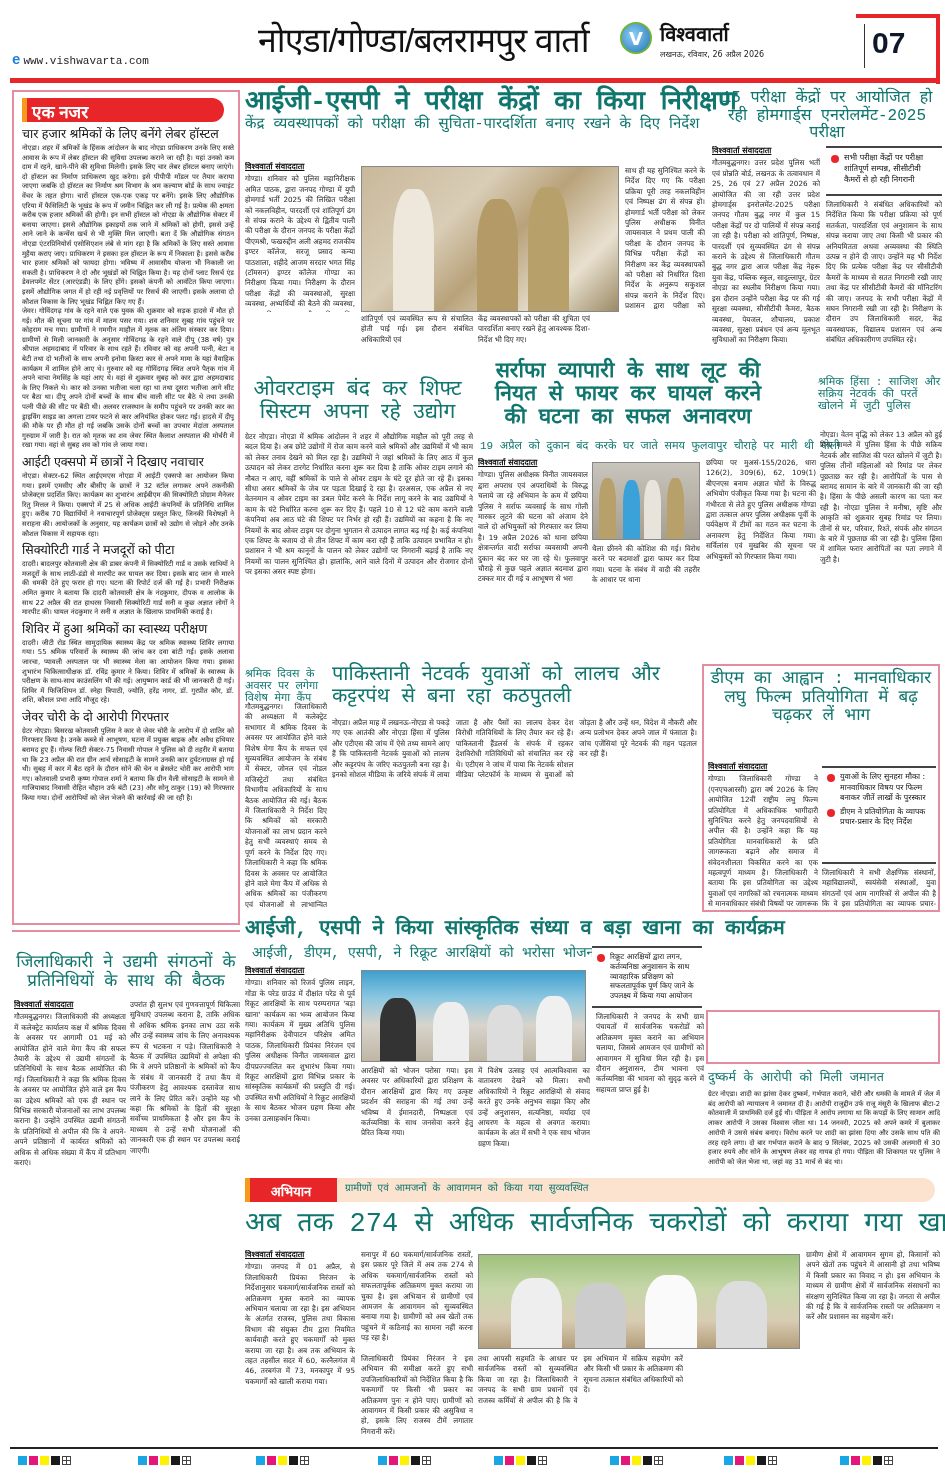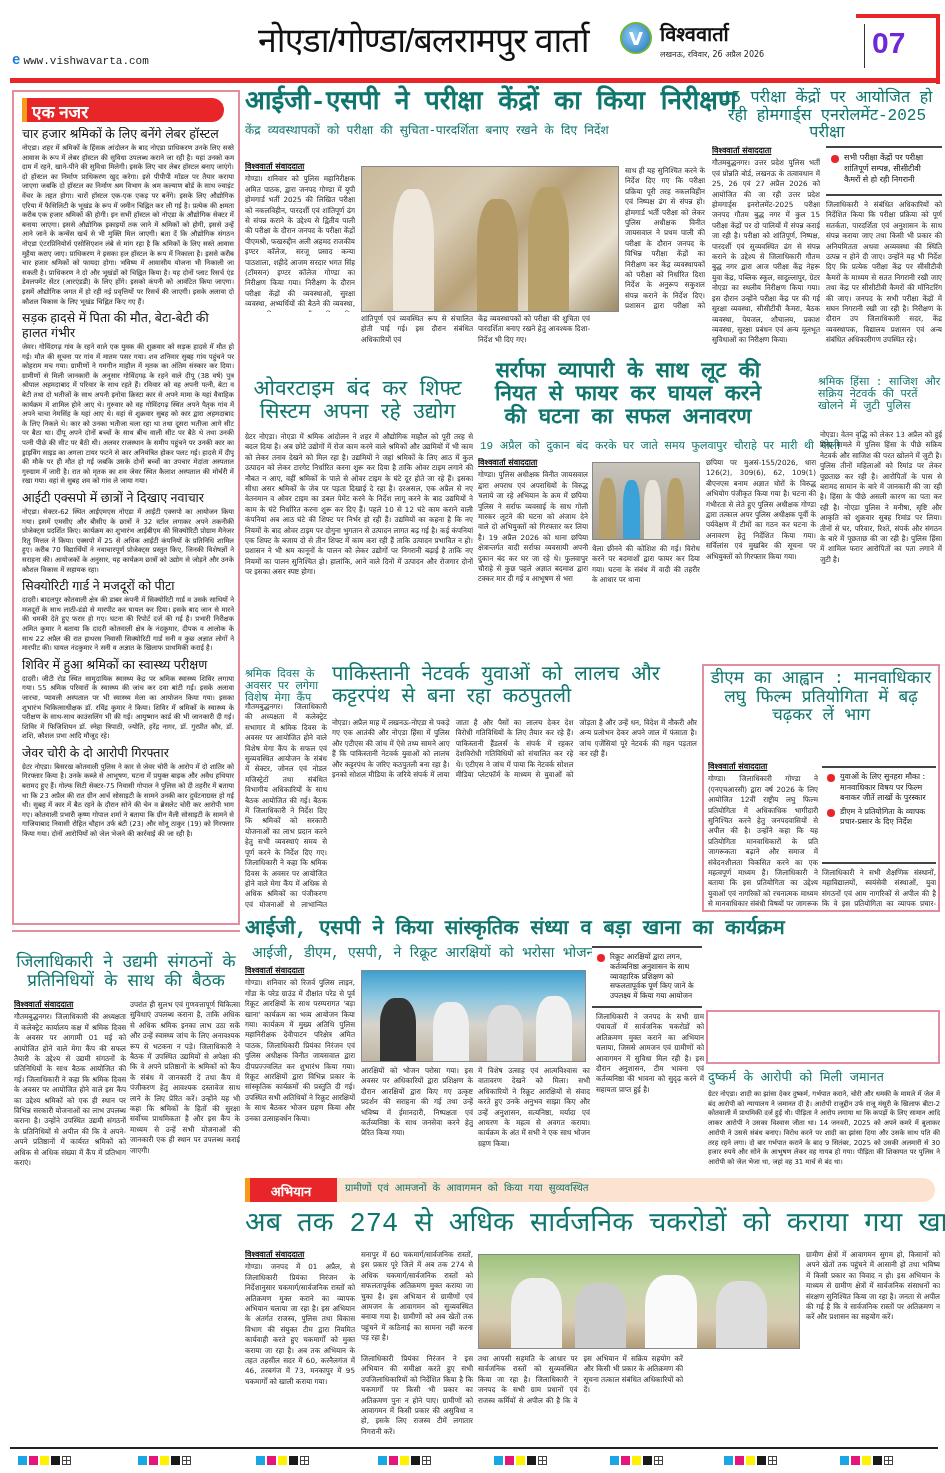--- a/index.html
+++ b/index.html
@@ -4,21 +4,21 @@
 <style>
 *{box-sizing:border-box;margin:0;padding:0}
 body{width:945px;height:1473px;background:#fff;font-family:"DejaVu Sans","Liberation Sans",sans-serif;color:#111;position:relative;overflow:hidden}
 .abs{position:absolute}
 .hdr-url{left:12px;top:52px;font-size:11px;color:#222;font-family:Liberation Mono, monospace}
 .hdr-url .e{color:#1e7fd6;font-weight:bold;font-size:14px;margin-right:3px}
 .hdr-title{left:258px;top:16px;font-size:34px;font-family:"Liberation Sans",sans-serif;color:#111;letter-spacing:-1px}
 .hdr-logo{left:620px;top:22px;width:32px;height:32px;border-radius:50%;background:radial-gradient(circle at 40% 40%,#8fd0f5,#1f72b8);display:flex;align-items:center;justify-content:center;color:#fff;font-weight:bold;font-size:18px;border:2px solid #6fb33a}
 .hdr-brand{left:660px;top:20px;font-size:20px;font-weight:bold;color:#111}
 .hdr-date{left:660px;top:48px;font-size:8px;color:#222}
-.hdr-page{left:872px;top:26px;font-size:30px;font-weight:bold;color:#6d28d9;font-family:"Liberation Sans",sans-serif}
+.hdr-page{left:872px;top:26px;font-size:30px;font-weight:bold;color:#0f172a;font-family:"Liberation Sans",sans-serif}
 .hdr-pagebox{left:856px;top:14px;width:84px;height:70px;border-top:4px solid #e8262a;border-right:4px solid #e8262a}
 .hdr-pagesep{left:864px;top:24px;width:1px;height:44px;background:#333}
 .hdr-rule{left:10px;top:78px;width:926px;height:5px;background:#e8262a}
 .col{position:absolute;font-size:7.2px;line-height:10.4px;color:#222;text-align:justify;overflow:hidden;font-family:"DejaVu Sans",sans-serif}
 .hl{position:absolute;color:#0f766e;font-family:Liberation Mono, monospace;line-height:1.1}
 .pink-box{position:absolute;border:2px solid #e48ca0}
 .tag{position:absolute;background:#e8262a;color:#fff;font-weight:bold;font-family:"Liberation Sans",sans-serif;border-radius:3px 12px 12px 3px;padding:2px 10px;font-size:17px}
 .tag:before{content:"";position:absolute;left:0;top:0;bottom:0;width:5px;background:#f59a1b}
 .byline{font-weight:bold;font-size:8px;text-decoration:underline;color:#111;margin-bottom:2px}
 .photo{position:absolute;background:linear-gradient(135deg,#c9b89a 0%,#d9cdb6 35%,#b8a27a 55%,#e8e0cf 80%,#9c8a66 100%);border:1px solid #888}
@@ -44,34 +44,33 @@
 <div class="abs hdr-pagebox"></div>
 <div class="abs hdr-pagesep"></div>
 <div class="abs hdr-page">07</div>
 <div class="abs hdr-rule"></div>
 
 <div class="pink-box" style="left:12px;top:90px;width:228px;height:835px"></div>
 <div class="tag" style="left:22px;top:98px;width:202px;height:24px">एक नजर</div>
 <div id="eknazar" class="col" style="left:22px;top:127px;width:212px;height:795px;font-size:6.9px;line-height:9.6px">
     <div style="font-family: &quot;Liberation Sans&quot;, sans-serif; font-size: 12.5px; line-height: 15px; color: rgb(17, 17, 17); margin: 0px 0px 2px; text-align: left;">चार हजार श्रमिकों के लिए बनेंगे लेबर हॉस्टल</div>
     <div>नोएडा। शहर में श्रमिकों के हिंसक आंदोलन के बाद नोएडा प्राधिकरण उनके लिए सस्ते आवास के रूप में लेबर हॉस्टल की सुविधा उपलब्ध कराने जा रही है। यहां उनको कम दाम में रहने, खाने-पीने की सुविधा मिलेगी। इसके लिए चार लेबर हॉस्टल बनाए जाएंगे। दो हॉस्टल का निर्माण प्राधिकरण खुद करेगा। इसे पीपीपी मॉडल पर तैयार कराया जाएगा जबकि दो हॉस्टल का निर्माण श्रम विभाग के श्रम कल्याण बोर्ड के साथ ज्वाइंट वेंचर के तहत होगा। चारों हॉस्टल एक-एक एकड़ पर बनेंगे। इसके लिए औद्योगिक एरिया में फैसिलिटी के भूखंड के रूप में जमीन चिह्नित कर ली गई है। प्रत्येक की क्षमता करीब एक हजार श्रमिकों की होगी। इन सभी हॉस्टल को नोएडा के औद्योगिक सेक्टर में बनाया जाएगा। इससे औद्योगिक इकाइयों तक जाने में श्रमिकों को होगी, इससे उन्हें आने जाने के कन्वेंस खर्च से भी मुक्ति मिल जाएगी। बता दें कि औद्योगिक संगठन नोएडा एंटरप्रिनियोर्स एसोसिएशन लंबे से मांग रहा है कि श्रमिकों के लिए सस्ते आवास मुहैया कराए जाए। प्राधिकरण ने इसका हल हॉस्टल के रूप में निकाला है। इससे करीब चार हजार श्रमिकों को फायदा होगा। भविष्य में आवासीय योजना भी निकाली जा सकती है। प्राधिकरण ने दो और भूखंडों को चिह्नित किया है। यह दोनों प्लाट रिसर्च एंड डेवलपमेंट सेंटर (आरएंडडी) के लिए होंगे। इसको कंपनी को आवंटित किया जाएगा। इसमें औद्योगिक जगत में हो रही नई प्रवृत्तियों पर रिसर्च की जाएगी। इसके अलावा दो कौशल विकास के लिए भूखंड चिह्नित किए गए हैं।</div>
-    <div style="font-family: &quot;Liberation Sans&quot;, sans-serif; font-size: 12.5px; line-height: 15px; color: rgb(17, 17, 17); margin: 4px 0px 2px; text-align: left;">सड़क हादसे में पिता की मौत, बेटा-बेटी की हालत गंभीर</div>
     <div>जेवर। गोविंदगढ़ गांव के रहने वाले एक युवक की शुक्रवार को सड़क हादसे में मौत हो गई। मौत की सूचना पर गांव में मातम पसर गया। शव शनिवार सुबह गांव पहुंचने पर कोहराम मच गया। ग्रामीणों ने गमगीन माहौल में मृतक का अंतिम संस्कार कर दिया। ग्रामीणों से मिली जानकारी के अनुसार गोविंदगढ़ के रहने वाले दीपू (38 वर्ष) पुत्र श्रीपाल अहमदाबाद में परिवार के साथ रहते हैं। रविवार को वह अपनी पत्नी, बेटा व बेटी तथा दो भतीजों के साथ अपनी इनोवा क्रिस्टा कार से अपने मामा के यहां वैवाहिक कार्यक्रम में शामिल होने आए थे। गुरुवार को वह गोविंदगढ़ स्थित अपने पैतृक गांव में अपने चाचा नेमसिंह के यहां आए थे। वहां से शुक्रवार सुबह को कार द्वारा अहमदाबाद के लिए निकले थे। कार को उनका भतीजा चला रहा था तथा दूसरा भतीजा आगे सीट पर बैठा था। दीपू अपने दोनों बच्चों के साथ बीच वाली सीट पर बैठे थे तथा उनकी पत्नी पीछे की सीट पर बैठी थी। अलवर राजस्थान के समीप पहुंचने पर उनकी कार का ड्राइविंग साइड का अगला टायर फटने से कार अनियंत्रित होकर पलट गई। हादसे में दीपू की मौके पर ही मौत हो गई जबकि उसके दोनों बच्चों का उपचार मेदांता अस्पताल गुरुग्राम में जारी है। रात को मृतक का शव जेवर स्थित कैलाश अस्पताल की मोर्चरी में रखा गया। वहां से सुबह शव को गांव ले जाया गया।</div>
     <div style="font-family: &quot;Liberation Sans&quot;, sans-serif; font-size: 12.5px; line-height: 15px; color: rgb(17, 17, 17); margin: 4px 0px 2px; text-align: left;">आईटी एक्सपो में छात्रों ने दिखाए नवाचार</div>
     <div>नोएडा। सेक्टर-62 स्थित आईएमएस नोएडा में आईटी एक्सपो का आयोजन किया गया। इसमें एमसीए और बीसीए के छात्रों ने 32 स्टॉल लगाकर अपने तकनीकी प्रोजेक्ट्स प्रदर्शित किए। कार्यक्रम का शुभारंभ आईबीएम की सिक्योरिटी प्रोग्राम मैनेजर रितु मित्तल ने किया। एक्सपो में 25 से अधिक आईटी कंपनियों के प्रतिनिधि शामिल हुए। करीब 70 विद्यार्थियों ने नवाचारपूर्ण प्रोजेक्ट्स प्रस्तुत किए, जिनकी विशेषज्ञों ने सराहना की। आयोजकों के अनुसार, यह कार्यक्रम छात्रों को उद्योग से जोड़ने और उनके कौशल विकास में सहायक रहा।</div>
     <div style="font-family: &quot;Liberation Sans&quot;, sans-serif; font-size: 12.5px; line-height: 15px; color: rgb(17, 17, 17); margin: 4px 0px 2px; text-align: left;">सिक्योरिटी गार्ड ने मजदूरों को पीटा</div>
     <div>दादरी। बादलपुर कोतवाली क्षेत्र की डाबर कंपनी में सिक्योरिटी गार्ड व उसके साथियों ने मजदूरों के साथ लाठी-डंडो से मारपीट कर घायल कर दिया। इसके बाद जान से मारने की धमकी देते हुए फरार हो गए। घटना की रिपोर्ट दर्ज की गई है। प्रभारी निरीक्षक अमित कुमार ने बताया कि दादरी कोतवाली क्षेत्र के नंदकुमार, दीपक व आलोक के साथ 22 अप्रैल की रात हाथरस निवासी सिक्योरिटी गार्ड सनी व कुछ अज्ञात लोगों ने मारपीट की। घायल नंदकुमार ने सनी व अज्ञात के खिलाफ प्राथमिकी कराई है।</div>
     <div style="font-family: &quot;Liberation Sans&quot;, sans-serif; font-size: 12.5px; line-height: 15px; color: rgb(17, 17, 17); margin: 4px 0px 2px; text-align: left;">शिविर में हुआ श्रमिकों का स्वास्थ्य परीक्षण</div>
     <div>दादरी। जीटी रोड स्थित सामुदायिक स्वास्थ्य केंद्र पर श्रमिक स्वास्थ्य शिविर लगाया गया। 55 श्रमिक परिवारों के स्वास्थ्य की जांच कर दवा बांटी गई। इसके अलावा जारचा, प्यावली अस्पताल पर भी स्वास्थ्य मेला का आयोजन किया गया। इसका शुभारंभ चिकित्साधीक्षक डॉ. रविंद्र कुमार ने किया। शिविर में श्रमिकों के स्वास्थ्य के परीक्षण के साथ-साथ काउंसलिंग भी की गई। आयुष्मान कार्ड की भी जानकारी दी गई। शिविर में फिजिशियन डॉ. स्नेहा त्रिपाठी, ज्योति, हरेंद्र नागर, डॉ. गुरप्रीत कौर, डॉ. शशि, कौशल प्रभा आदि मौजूद रहे।</div>
     <div style="font-family: &quot;Liberation Sans&quot;, sans-serif; font-size: 12.5px; line-height: 15px; color: rgb(17, 17, 17); margin: 4px 0px 2px; text-align: left;">जेवर चोरी के दो आरोपी गिरफ्तार</div>
     <div>ग्रेटर नोएडा। बिसरख कोतवाली पुलिस ने कार से जेवर चोरी के आरोप में दो शातिर को गिरफ्तार किया है। उनके कब्जे से आभूषण, घटना में प्रयुक्त बाइक और अवैध हथियार बरामद हुए हैं। गोल्फ सिटी सेक्टर-75 निवासी गोपाल ने पुलिस को दी तहरीर में बताया था कि 23 अप्रैल की रात ग्रीन आर्च सोसाइटी के सामने उनकी कार दुर्घटनाग्रस्त हो गई थी। सुबह में कार में बैठ रहने के दौरान सोने की चेन व ब्रेसलेट चोरी कर आरोपी भाग गए। कोतवाली प्रभारी कृष्ण गोपाल शर्मा ने बताया कि ग्रीन वैली सोसाइटी के सामने से गाजियाबाद निवासी रोहित चौहान उर्फ बंटी (23) और सोनू ठाकुर (19) को गिरफ्तार किया गया। दोनों आरोपियों को जेल भेजने की कार्रवाई की जा रही है।</div>
   </div>
 
 <div class="hl" style="left:245px;top:88px;width:455px;font-size:26px;font-weight:bold;white-space:nowrap">आईजी-एसपी ने परीक्षा केंद्रों का किया निरीक्षण</div>
-<div class="hl" style="left:245px;top:125px;width:460px;font-size:12px;white-space:nowrap">केंद्र व्यवस्थापकों को परीक्षा की सुचिता-पारदर्शिता बनाए रखने के दिए निर्देश</div>
+<div class="hl" style="left:245px;top:117px;width:460px;font-size:15px;white-space:nowrap">केंद्र व्यवस्थापकों को परीक्षा की सुचिता-पारदर्शिता बनाए रखने के दिए निर्देश</div>
 <div class="col" style="left:245px;top:162px;width:110px;height:150px"><div class="byline">विश्ववार्ता संवाददाता</div><span>गोण्डा। शनिवार को पुलिस महानिरीक्षक अमित पाठक, द्वारा जनपद गोण्डा में यूपी होमगार्ड भर्ती 2025 की लिखित परीक्षा को नकलविहीन, पारदर्शी एवं शांतिपूर्ण ढंग से संपन्न कराने के उद्देश्य से द्वितीय पाली की परीक्षा के दौरान जनपद के परीक्षा केंद्रों पीएमश्री, फखरुद्दीन अली अहमद राजकीय इण्टर कॉलेज, सरजू प्रसाद कन्या पाठशाला, शहीदे आजम सरदार भगत सिंह (टॉमसन) इण्टर कॉलेज गोण्डा का निरीक्षण किया गया। निरीक्षण के दौरान परीक्षा केंद्रों की व्यवस्थाओं, सुरक्षा व्यवस्था, अभ्यर्थियों की बैठने की व्यवस्था, प्रश्नपत्र वितरण तथा परीक्षा की समुचित निगरानी का जायजा लिया गया। सभी केंद्रों पर परीक्षा निर्धारित दिशा-निर्देशों के अनुरूप</span></div>
 <div class="photo" style="left:361px;top:166px;width:258px;height:146px">
   <div class="fig" style="left:12%;height:85%;background:#eee8dc"></div>
   <div class="fig" style="left:45%;height:78%;background:#b39a66"></div>
   <div class="fig" style="left:65%;height:86%;background:#b8a06a"></div>
 </div>
 <div class="col" style="left:625px;top:166px;width:80px;height:146px">साथ ही यह सुनिश्चित करने के निर्देश दिए गए कि परीक्षा प्रक्रिया पूरी तरह नकलविहीन एवं निष्पक्ष ढंग से संपन्न हो। होमगार्ड भर्ती परीक्षा को लेकर पुलिस अधीक्षक विनीत जायसवाल ने प्रथम पाली की परीक्षा के दौरान जनपद के विभिन्न परीक्षा केंद्रों का निरीक्षण कर केंद्र व्यवस्थापकों को परीक्षा को निर्धारित दिशा निर्देश के अनुरूप सकुशल संपन्न कराने के निर्देश दिए। प्रशासन द्वारा परीक्षा को सकुशल एवं सुव्यवस्थित ढंग से संपन्न कराने के लिए सभी आवश्यक व्यवस्थाएं सुनिश्चित की गई हैं।</div>
 <div class="col" style="left:361px;top:314px;width:112px;height:40px">शांतिपूर्ण एवं व्यवस्थित रूप से संचालित होती पाई गई। इस दौरान संबंधित अधिकारियों एवं</div>
 <div class="col" style="left:478px;top:314px;width:112px;height:40px">केंद्र व्यवस्थापकों को परीक्षा की शुचिता एवं पारदर्शिता बनाए रखने हेतु आवश्यक दिशा-निर्देश भी दिए गए।</div>
 

